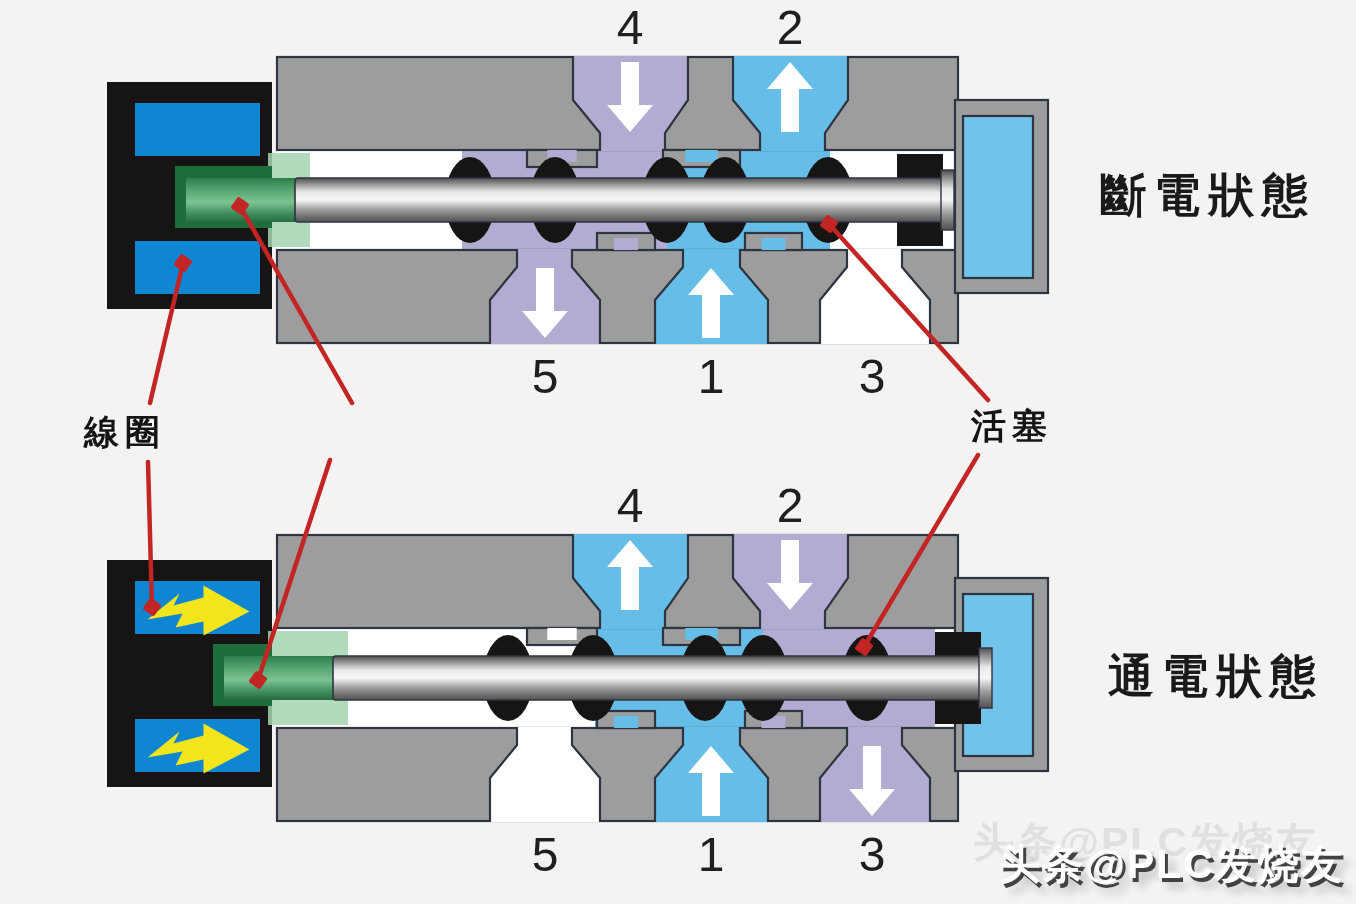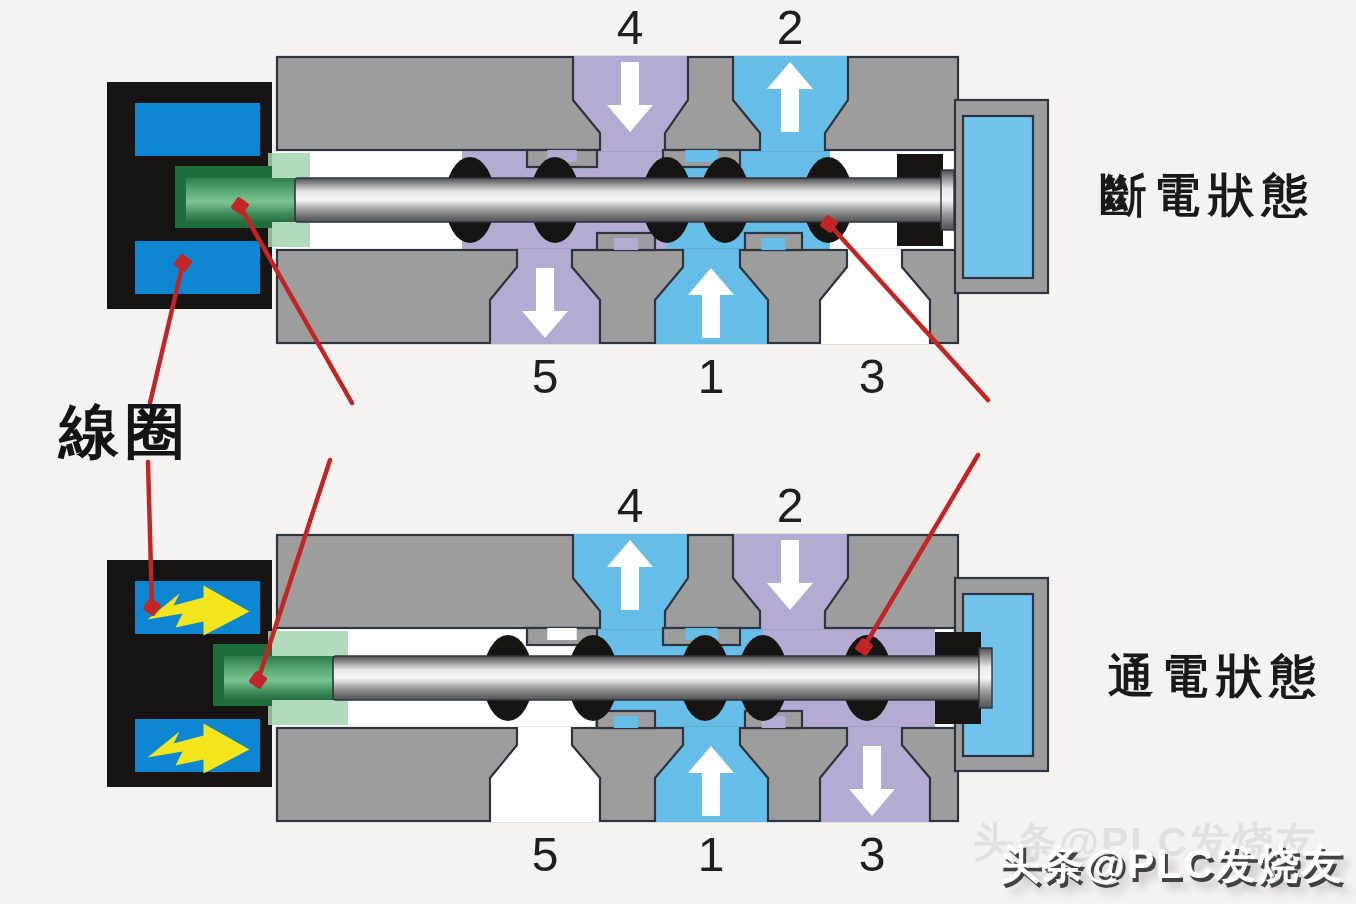--- a/index.html
+++ b/index.html
@@ -1,19 +1,19 @@
 <!DOCTYPE html>
 <html><head>
 <meta charset="utf-8">
 <style>
   html,body{margin:0;padding:0;background:#cfcfcf;}
   .stage{position:relative;width:1356px;height:904px;background:#f4f3f1;overflow:hidden;
          font-family:"Liberation Sans","DejaVu Sans",sans-serif;}
   .stage svg{position:absolute;left:0;top:0;}
-  .callout{position:absolute;transform:translate(-50%,-50%);font-size:60px;font-weight:700;
+  .callout{position:absolute;transform:translate(-50%,-50%);font-size:35px;font-weight:700;
            color:#141414;letter-spacing:6px;white-space:nowrap;}
   .state-label{position:absolute;transform:translate(-50%,-50%);font-size:46px;font-weight:700;
            color:#1a1a1a;letter-spacing:8px;white-space:nowrap;}
   .port-num{position:absolute;transform:translate(-50%,-50%);font-size:48px;font-weight:400;
            color:#1f1f1f;font-family:"Liberation Sans","DejaVu Sans",sans-serif;}
   .watermark{position:absolute;right:12px;bottom:12px;font-size:41px;font-weight:700;color:#ffffff;
            letter-spacing:2px;white-space:nowrap;
            text-shadow:3px 4px 0 rgba(52,52,52,0.92), -2px -2px 1px rgba(240,240,240,0.65),
                        9px 10px 8px rgba(0,0,0,0.22), -26px -22px 0 rgba(175,175,175,0.28);}
   #lbl-coil{left:125px;top:432px;}
@@ -155,20 +155,21 @@
       <rect x="233" y="199" width="14" height="14" fill="#c32525" transform="rotate(35 240 206)" rx="2"></rect>
       <line x1="330" y1="460" x2="258" y2="680" stroke="#c32525" stroke-width="4.5" stroke-linecap="round"></line>
       <rect x="251" y="673" width="14" height="14" fill="#c32525" transform="rotate(35 258 680)" rx="2"></rect>
       <line x1="988" y1="400" x2="829" y2="224" stroke="#c32525" stroke-width="4.5" stroke-linecap="round"></line>
       <rect x="822" y="217" width="14" height="14" fill="#c32525" transform="rotate(35 829 224)" rx="2"></rect>
       <line x1="978" y1="455" x2="864" y2="647" stroke="#c32525" stroke-width="4.5" stroke-linecap="round"></line>
       <rect x="857" y="640" width="14" height="14" fill="#c32525" transform="rotate(35 864 647)" rx="2"></rect>
     </svg>
 
   <div class="callout" id="lbl-coil">線圈</div>
+  <div class="callout" id="lbl-piston">活塞</div>
 
   <div class="state-label" id="state-0">斷電狀態</div>
   <div class="state-label" id="state-1">通電狀態</div>
 
   <div class="watermark">头条@PLC发烧友</div>
 <div class="port-num" style="left: 711px; top: 376px;">1</div>
     <div class="port-num" style="left: 790px; top: 27px;">2</div>
     <div class="port-num" style="left: 872px; top: 376px;">3</div>
     <div class="port-num" style="left: 630px; top: 27px;">4</div>
     <div class="port-num" style="left: 545px; top: 376px;">5</div>

